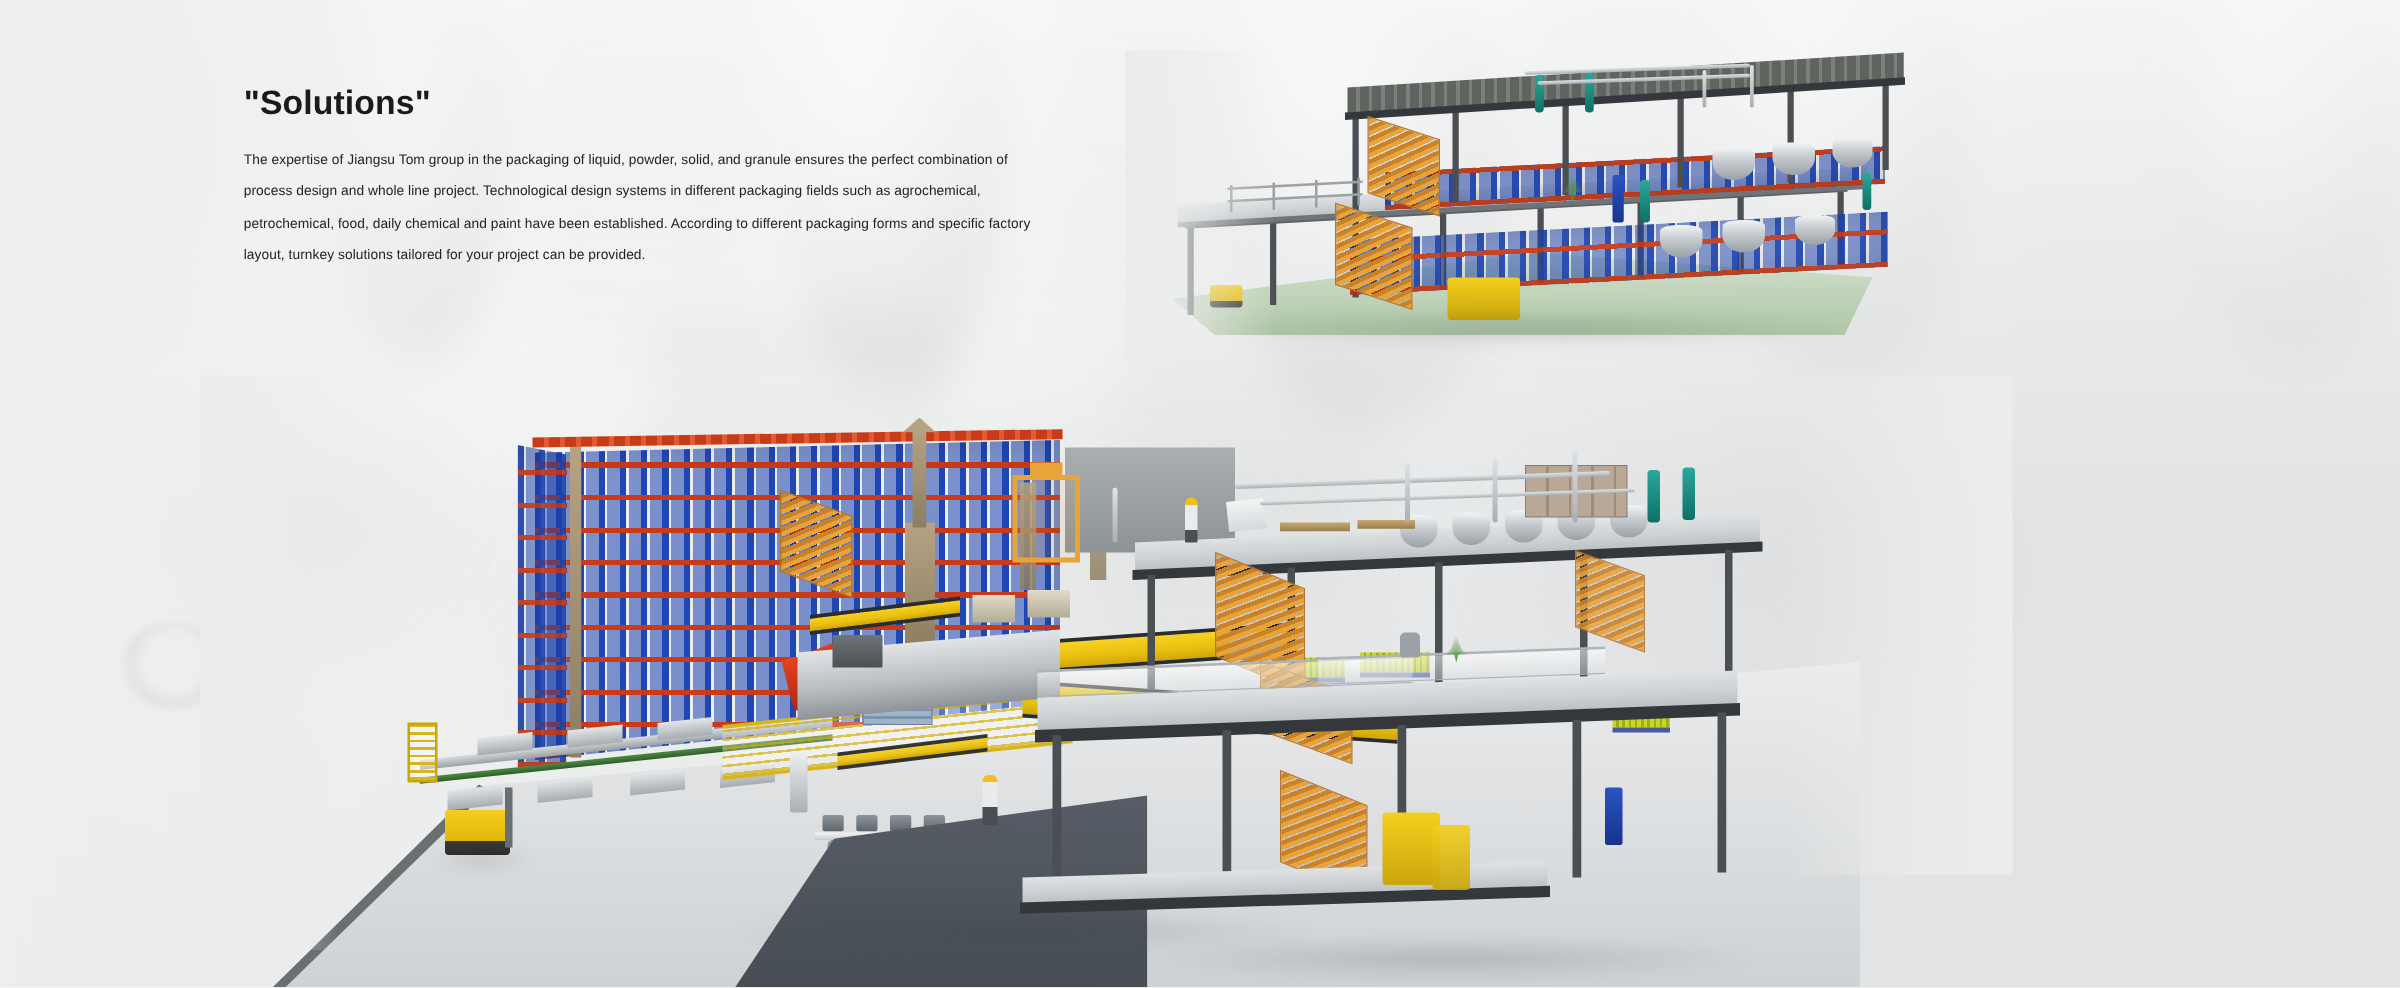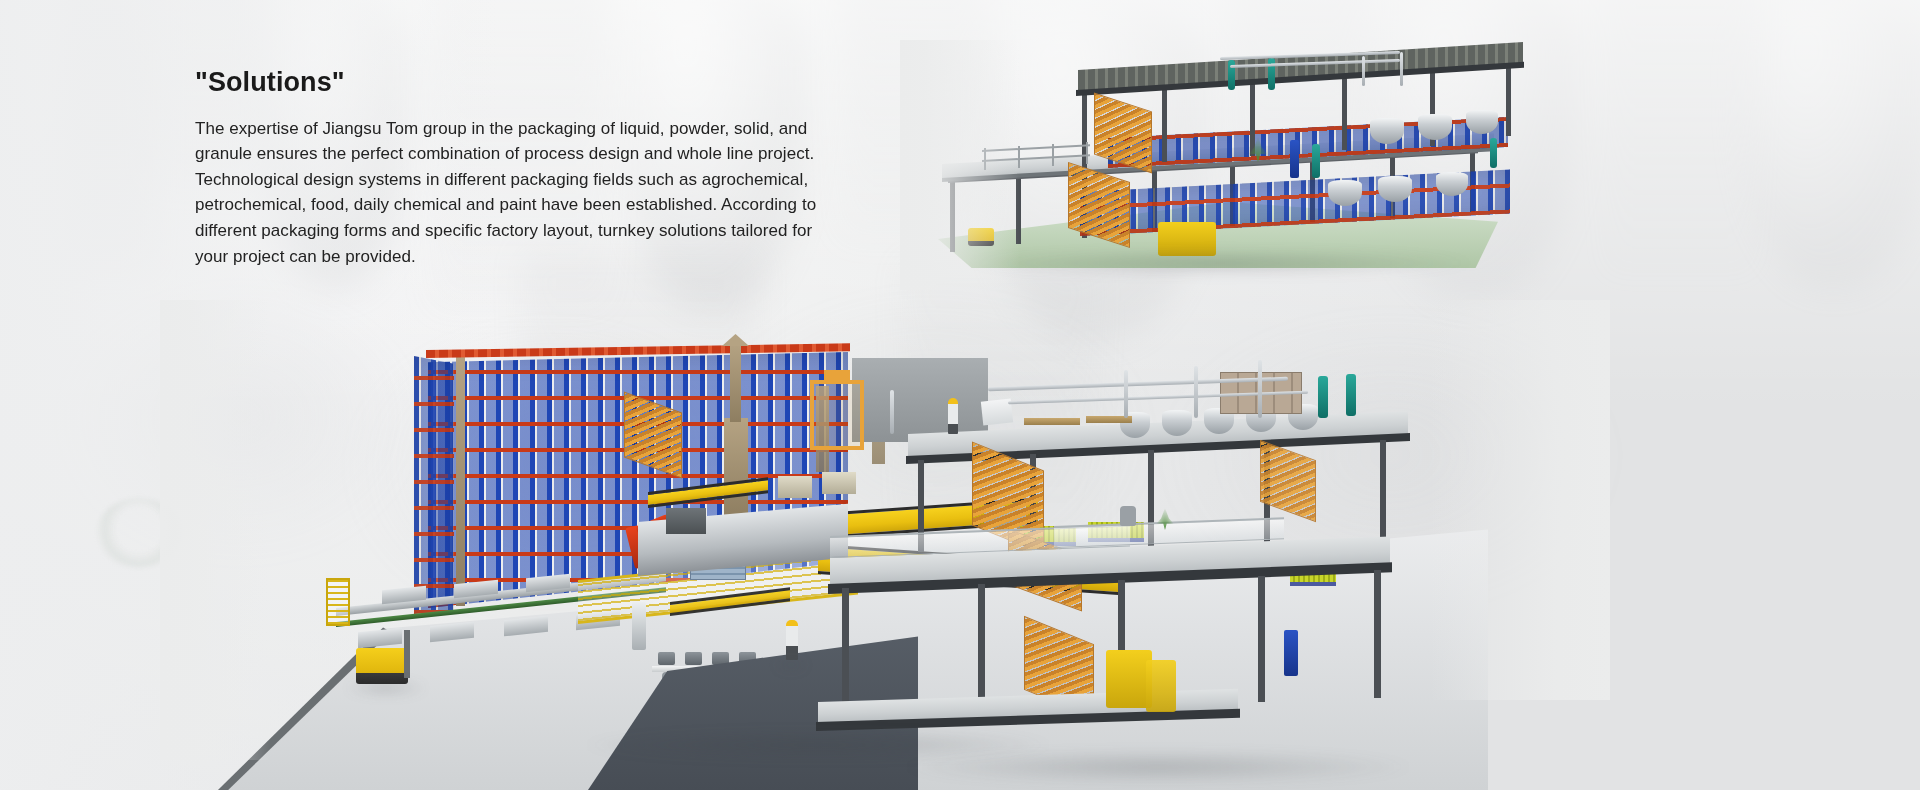--- a/index.html
+++ b/index.html
@@ -73,21 +73,21 @@
   }
   .headline {
     font-size: 21px;
     font-weight: 700;
     color: #141414;
     margin: 0 0 16px 0;
     line-height: 1.2;
     letter-spacing: -.1px;
   }
   .body-copy {
-    font-size: 17px;
+    font-size: 11px;
     font-weight: 400;
     color: #222222;
     line-height: 25.6px;
     margin: 0;
     letter-spacing: .05px;
     max-width: 642px;
   }
 
   
   .render { position: absolute; }

